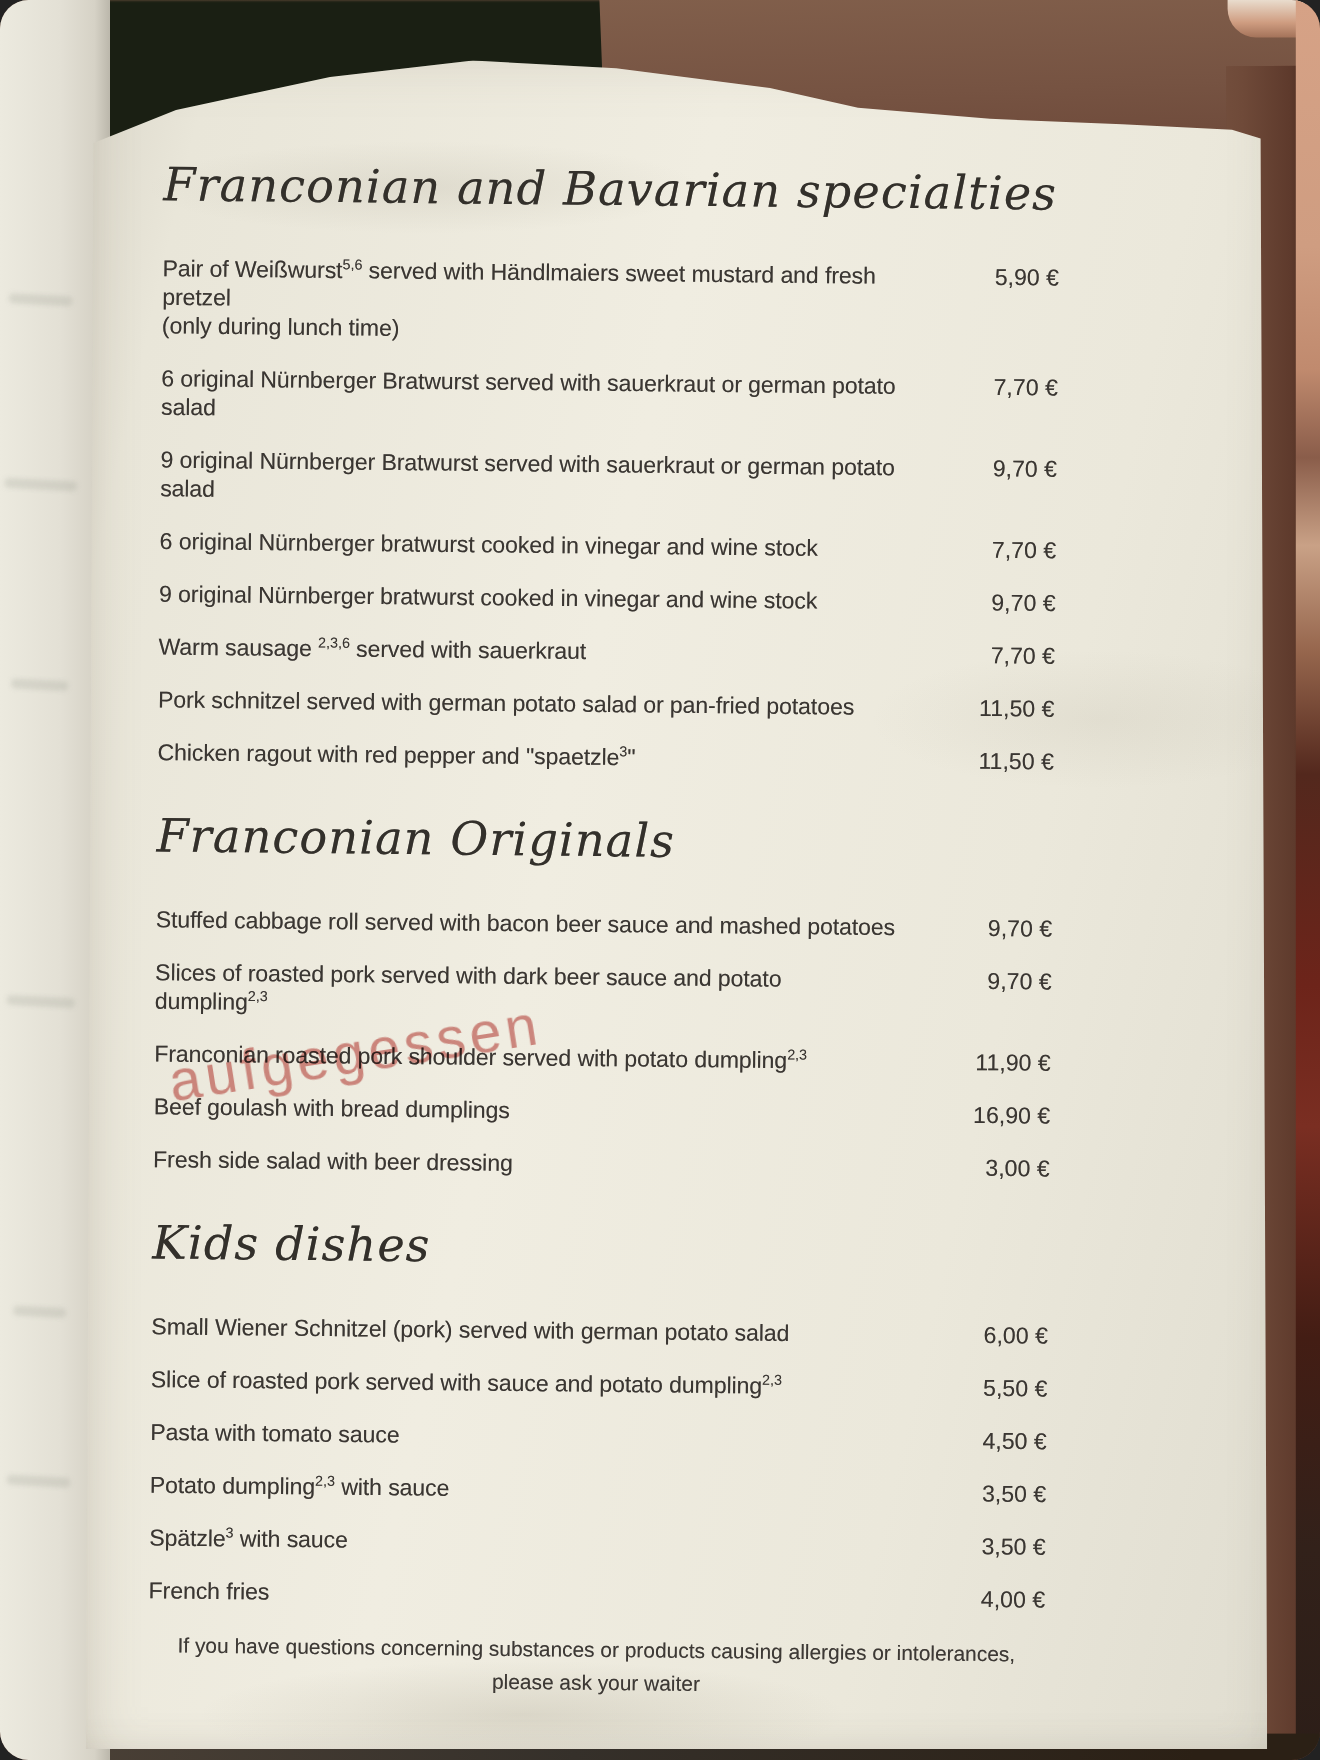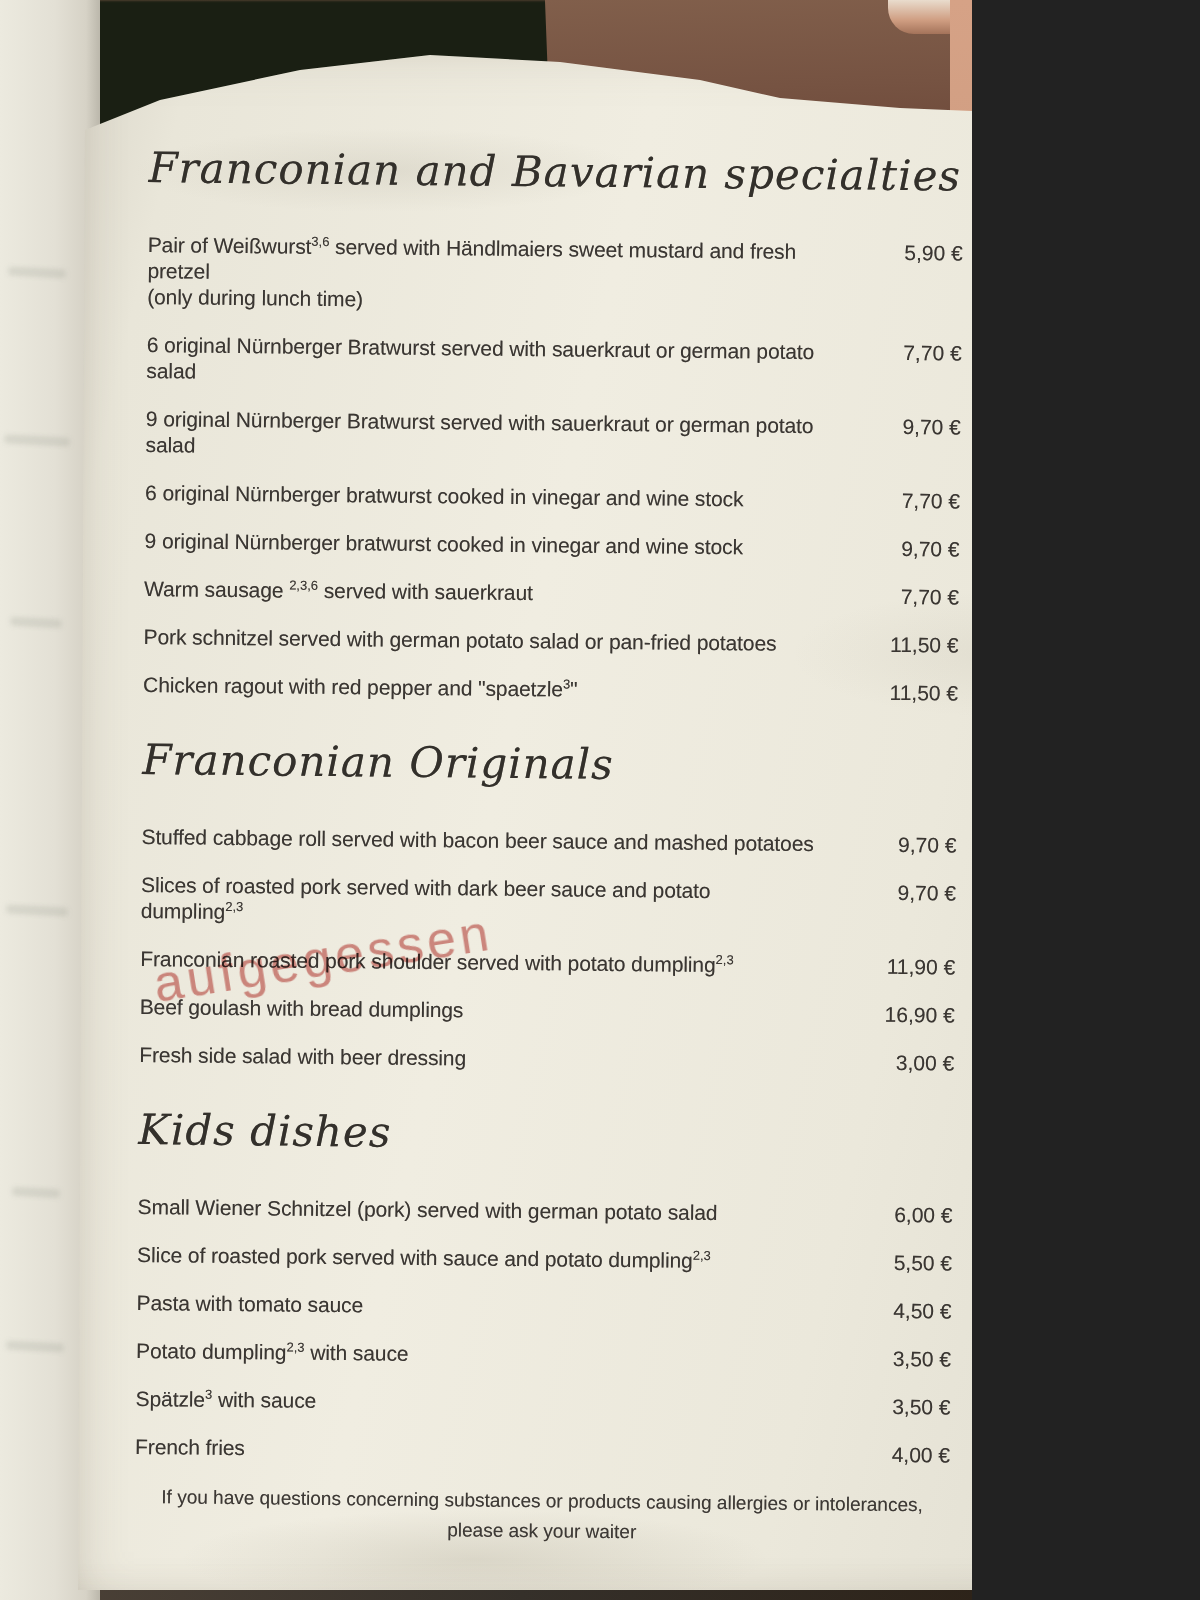--- a/index.html
+++ b/index.html
@@ -1,20 +1,21 @@
 <!DOCTYPE html>
 <html style="--stamp-color: #b5463e; --text-color: #3a3632;"><head>
 <meta charset="utf-8">
 <style>
   html,body{margin:0;padding:0;background:#222;}
   .photo{
-    position:relative;width:972px;height:1600px;overflow:hidden;
+    position:relative;width:1200px;height:1600px;overflow:hidden;
     background:linear-gradient(160deg,#7d5b48 0%,#71493a 30%,#64friends 0%,#5f3a2d 100%);
     background:linear-gradient(160deg,#7d5b48 0%,#71493a 30%,#5f3a2d 100%);
     font-family:"Liberation Sans",sans-serif;
+    border-radius:26px;
   }
   
   .scene{
     position:absolute;left:60px;top:0;width:540px;height:150px;
     background:
       radial-gradient(40px 18px at 16% 14%, rgba(212,122,40,.8), rgba(212,122,40,0) 70%),
       radial-gradient(26px 12px at 52% 20%, rgba(220,190,70,.55), rgba(220,190,70,0) 70%),
       radial-gradient(60px 24px at 78% 30%, rgba(90,70,40,.9), rgba(90,70,40,0) 75%),
       linear-gradient(90deg,#2b2317 0%,#171d11 45%,#27241a 70%,#54three 0%,#543b2b 92%,#6b4a38 100%);
     background-color:#1a1f13;
@@ -139,21 +140,21 @@
     <div class="ghost-mark" style="left:6px;top:1342px;width:58px"></div>
   </div>
 
   <div class="paper"></div>
 
   <div class="content">
     <div id="sections">
         <div class="menu-section">
           <div class="section-title">Franconian and Bavarian specialties</div>
           <div class="menu-item">
-            <div class="item-name">Pair of Weißwurst<sup>3,6</sup> served with Händlmaiers sweet mustard and fresh pretzel<br>(only during lunch time)</div>
+            <div class="item-name">Pair of Weißwurst<sup>5,6</sup> served with Händlmaiers sweet mustard and fresh pretzel<br>(only during lunch time)</div>
             <div class="item-price">5,90 €</div>
           </div>
           <div class="menu-item">
             <div class="item-name">6 original Nürnberger Bratwurst served with sauerkraut or german potato salad</div>
             <div class="item-price">7,70 €</div>
           </div>
           <div class="menu-item">
             <div class="item-name">9 original Nürnberger Bratwurst served with sauerkraut or german potato salad</div>
             <div class="item-price">9,70 €</div>
           </div>

